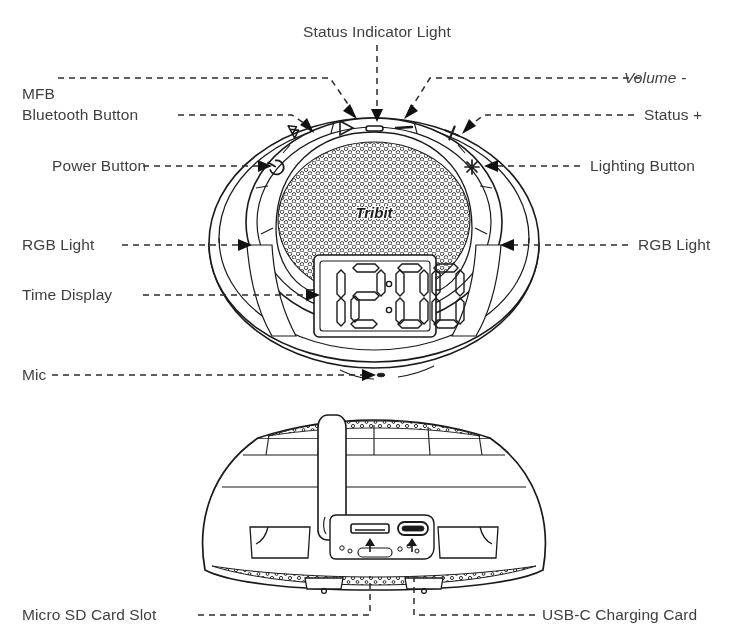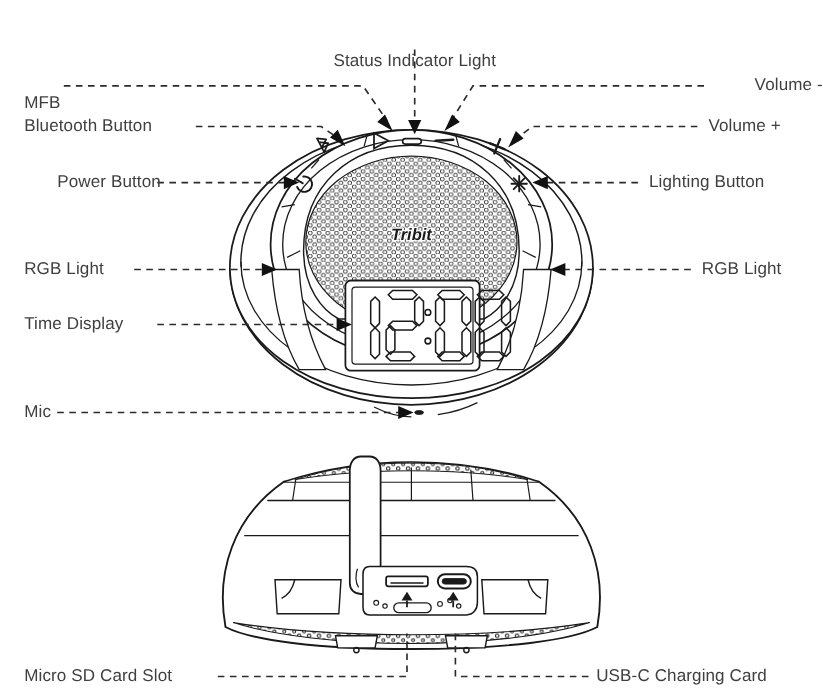--- a/index.html
+++ b/index.html
@@ -25,21 +25,21 @@
   .callout-label {
     position: absolute;
     font-family: "Liberation Sans", sans-serif;
     font-size: 15.5px;
     color: #3f3f41;
     white-space: nowrap;
     line-height: 1;
     letter-spacing: 0.1px;
   }
   .lbl-left  { text-align: left; }
-  .lbl-center{ text-align: right; transform: translateX(-50%); margin-top: 24px; }
+  .lbl-center{ text-align: right; transform: translateX(-50%); }
   svg { display: block; }
 </style>
 </head>
 <body>
 
 <div id="diagram-root">
 
   <svg width="748" height="634" viewBox="0 0 748 634">
     <defs>
 
@@ -309,25 +309,25 @@
       <path d="M 320 295 L 306 289 L 306 301 Z"></path>
 
       <path d="M 376 375 L 362 369 L 362 381 Z"></path>
     </g>
   </svg>
 
   <div class="callout-label lbl-center" style="left:377px; top:24px;">Status Indicator Light</div>
 
   <div class="callout-label lbl-left" style="left:22px; top:70px;margin-top:16px;">MFB</div>
 
-  <div class="callout-label lbl-left" style="left:686px; top:70px;">Volume -</div>
+  <div class="callout-label lbl-left" style="left:624px; top:70px;font-style:italic;">Volume -</div>
 
   <div class="callout-label lbl-left" style="left:22px; top:107px;text-align:right;">Bluetooth Button</div>
 
-  <div class="callout-label lbl-left" style="left:644px; top:107px;">Volume +</div>
+  <div class="callout-label lbl-left" style="left:644px; top:107px;">Status +</div>
 
   <div class="callout-label lbl-left" style="left:22px; top:158px;margin-left:30px;">Power Button</div>
 
   <div class="callout-label lbl-left" style="left:590px; top:158px;">Lighting Button</div>
 
   <div class="callout-label lbl-left" style="left:22px; top:237px;">RGB Light</div>
 
   <div class="callout-label lbl-left" style="left:638px; top:237px;">RGB Light</div>
 
   <div class="callout-label lbl-left" style="left:22px; top:287px;">Time Display</div>

